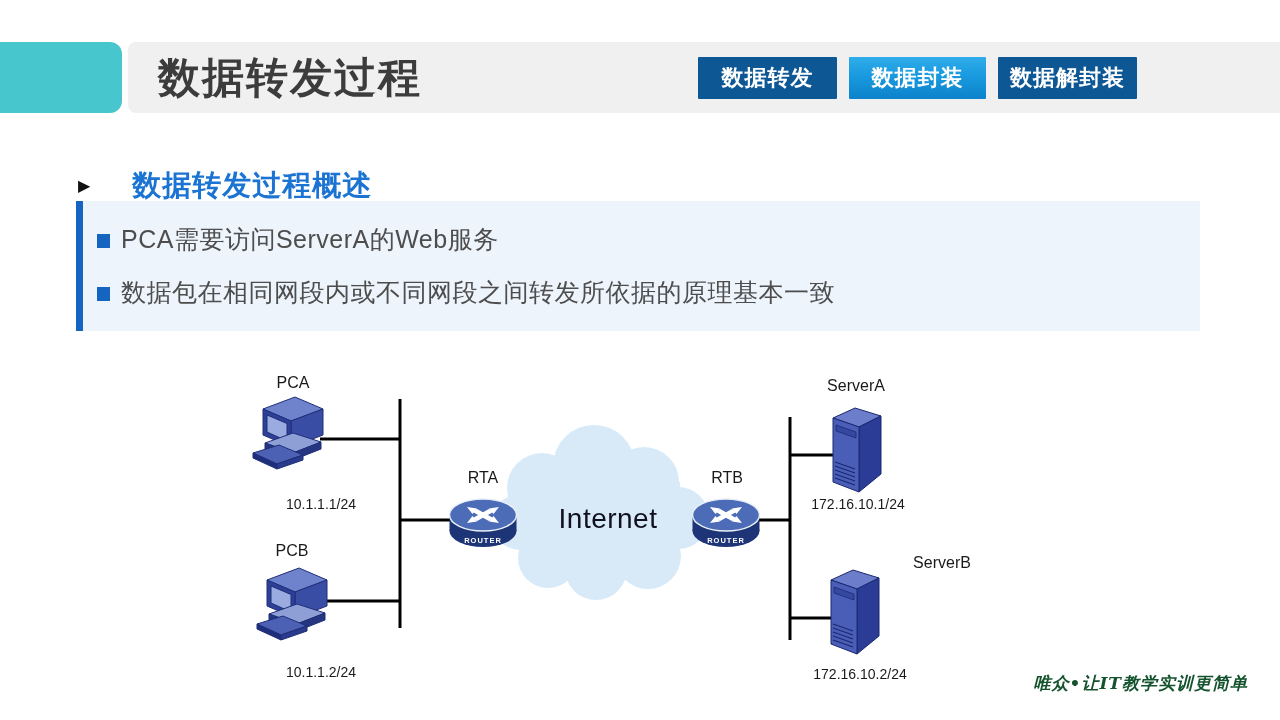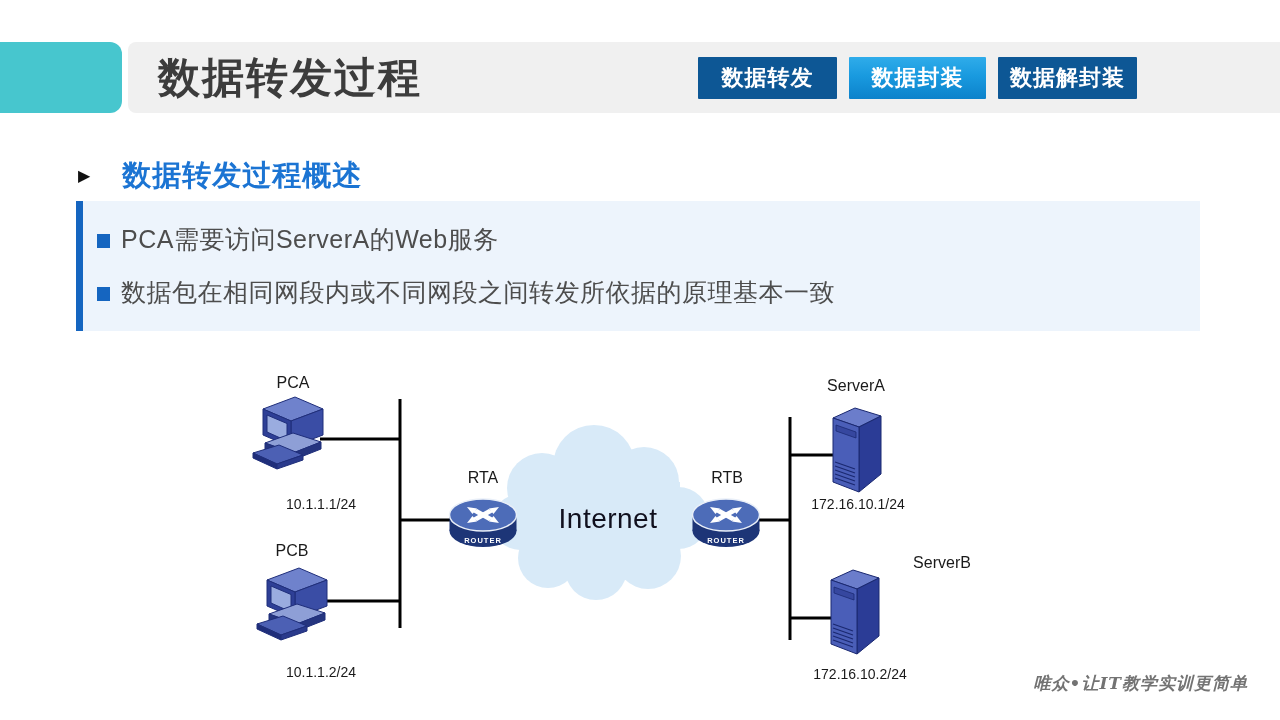--- a/index.html
+++ b/index.html
@@ -28,21 +28,21 @@
     background:var(--tab-inactive,#0D5795);padding:0;border-radius:1px;
   }
   .tab.wide{width:139px}
   .tab.active{
     background:linear-gradient(180deg,#2FACEA 0%,var(--tab-active,#199ADF) 45%,#0C82CB 100%);
   }
   
   .section-row{position:absolute;left:78px;top:150px;display:flex;align-items:center;}
   .tri-marker{font-size:16px;color:#111;margin-right:26px;line-height:1;}
   .section-heading{
-    margin:6px;font-size:29px;font-weight:800;color:var(--heading-blue,#1B74D3);letter-spacing:1px;text-align:center;
+    margin:16px;font-size:29px;font-weight:800;color:var(--heading-blue,#1B74D3);letter-spacing:1px;text-align:center;
   }
   
   .callout{
     position:absolute;left:76px;top:201px;width:1124px;height:130px;box-sizing:border-box;
     background:var(--callout-bg,#EDF4FC);
     border-left:7px solid var(--callout-accent,#1565C0);
     display:flex;flex-direction:column;justify-content:center;gap:20px;padding-left:14px;
   }
   .callout-row{display:flex;align-items:center;}
   .sq{
@@ -67,21 +67,21 @@
   }
   .dip{font-size:14px;}
   .internet-label{
     position:absolute;left:608px;top:503px;z-index:4;transform:translateX(-50%);
     font-size:28px;color:#10101E;letter-spacing:0.5px;
   }
   
   .watermark{
     position:absolute;right:32px;top:672px;z-index:5;
     font-family:"DejaVu Serif","Liberation Serif",serif;font-style:italic;font-weight:700;
-    font-size:17px;color:#737373;letter-spacing:1px;
+    font-size:17px;color:#14532d;letter-spacing:1px;
   }
 </style>
 </head>
 <body>
 
 <div class="slide">
 
   <div class="accent-block"></div>
   <div class="header-bar">
     <h1 class="page-title">数据转发过程</h1>

